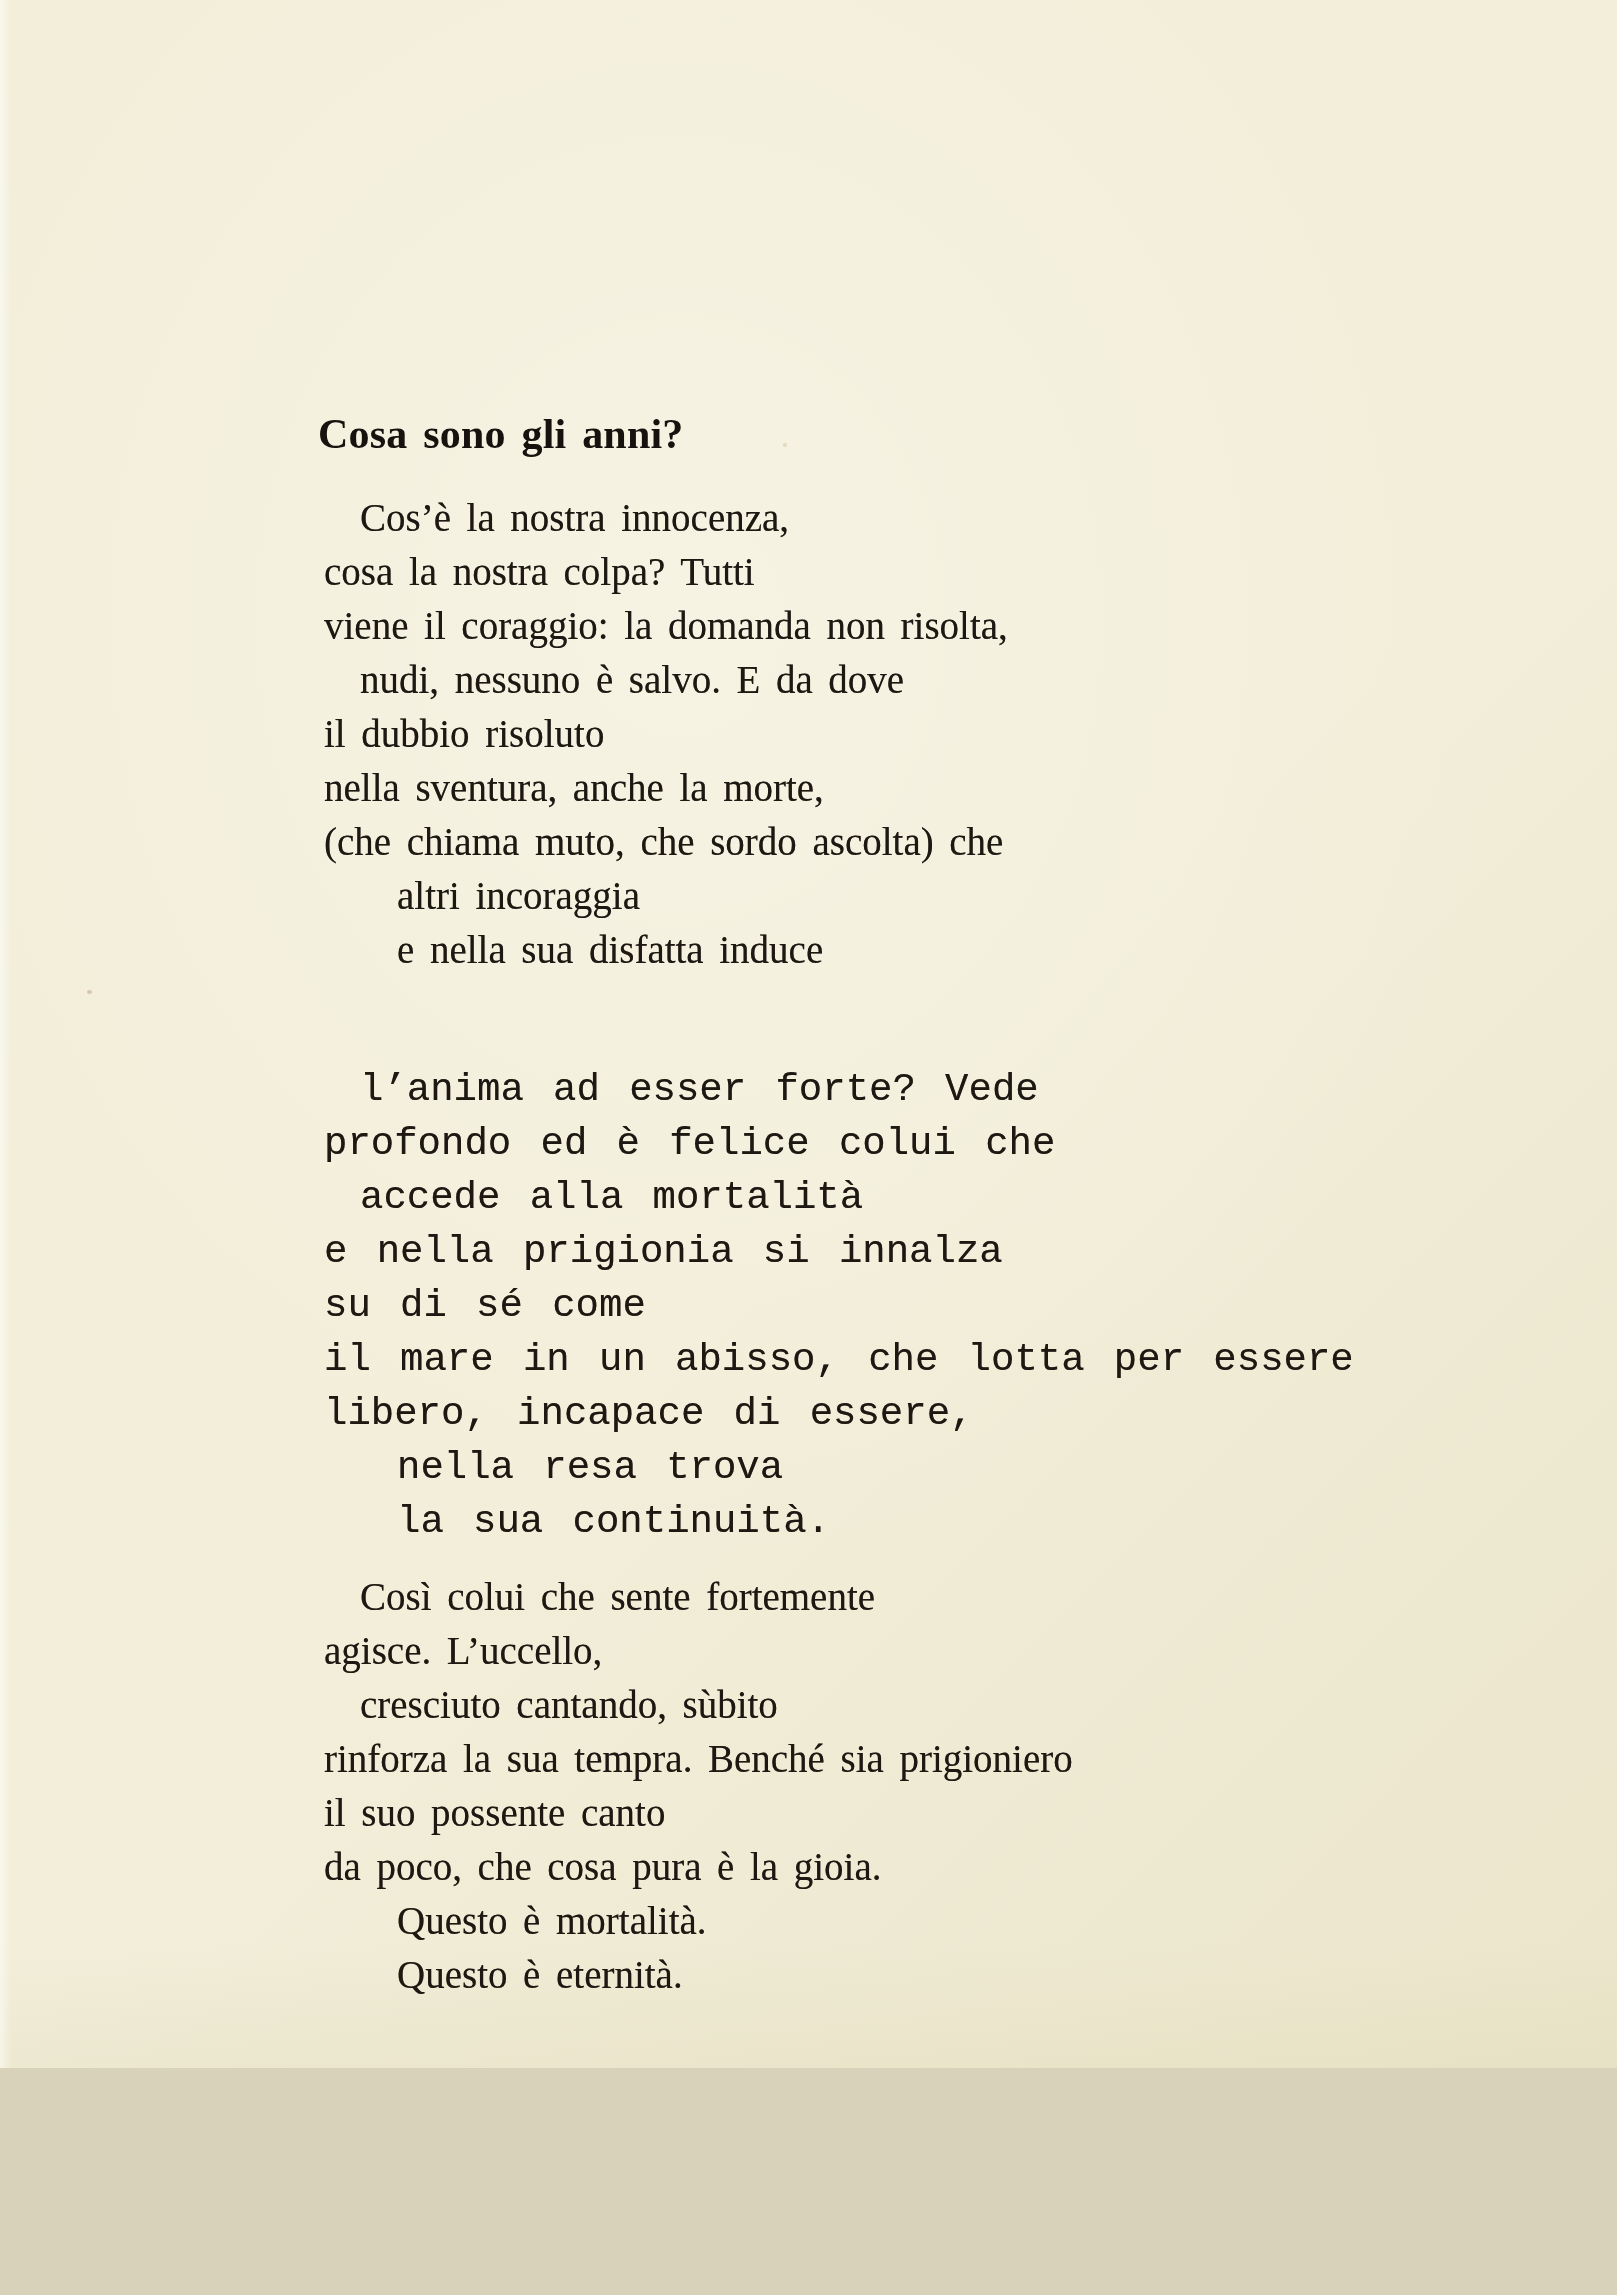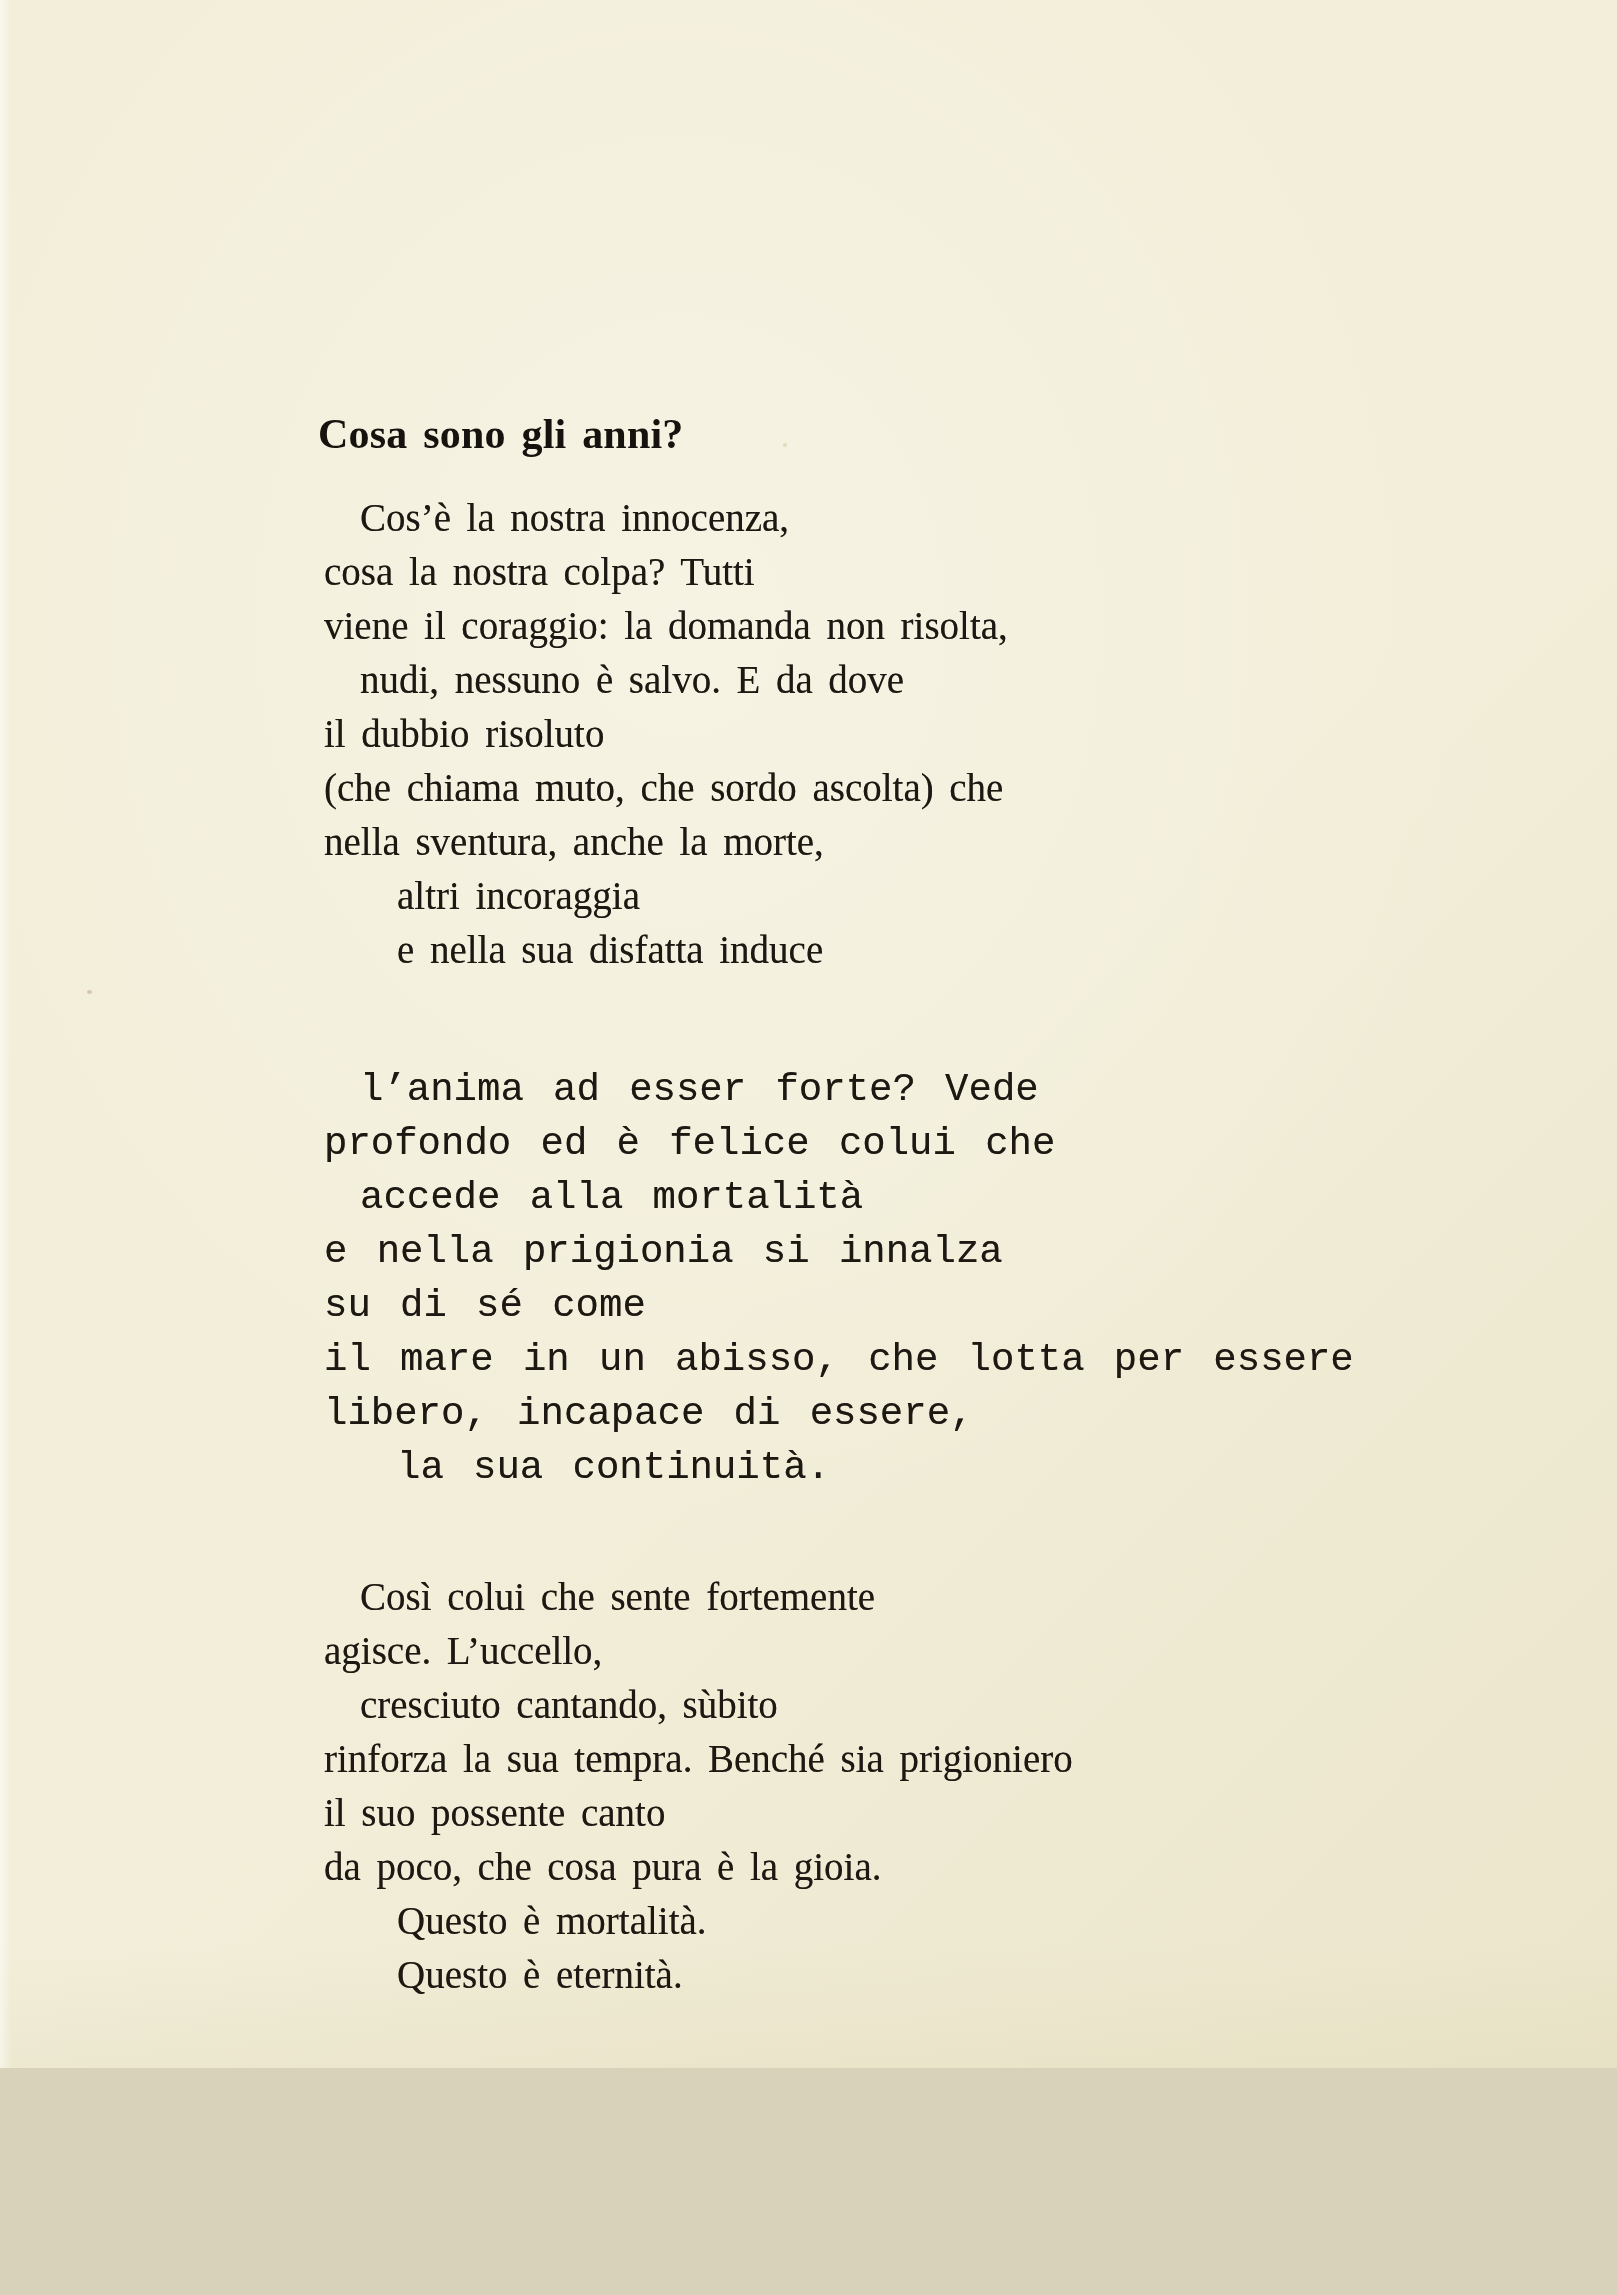--- a/index.html
+++ b/index.html
@@ -84,33 +84,34 @@
   <h1 class="page-title">Cosa sono gli anni?</h1>
 
   <div class="poem">
 
   <div class="stanza stanza-1">
         <div class="line indent-1">Cos’è la nostra innocenza,</div>
         <div class="line indent-0">cosa la nostra colpa? Tutti</div>
         <div class="line indent-0">viene il coraggio: la domanda non risolta,</div>
         <div class="line indent-1">nudi, nessuno è salvo. E da dove</div>
         <div class="line indent-0">il dubbio risoluto</div>
+        <div class="line indent-0">nella sventura, anche la morte,</div>
         <div class="line indent-0">(che chiama muto, che sordo ascolta) che</div>
-        <div class="line indent-0">nella sventura, anche la morte,</div>
         <div class="line indent-2">altri incoraggia</div>
         <div class="line indent-2">e nella sua disfatta induce</div>
       </div>
       <div class="stanza stanza-2">
         <div class="line indent-1">l’anima ad esser forte? Vede</div>
         <div class="line indent-0">profondo ed è felice colui che</div>
         <div class="line indent-1">accede alla mortalità</div>
         <div class="line indent-0">e nella prigionia si innalza</div>
         <div class="line indent-0">su di sé come</div>
         <div class="line indent-0">il mare in un abisso, che lotta per essere</div>
         <div class="line indent-0">libero, incapace di essere,</div>
+        <div class="line indent-2">nella resa trova</div>
         <div class="line indent-2">la sua continuità.</div>
       </div>
       <div class="stanza stanza-3">
         <div class="line indent-1">Così colui che sente fortemente</div>
         <div class="line indent-0">agisce. L’uccello,</div>
         <div class="line indent-1">cresciuto cantando, sùbito</div>
         <div class="line indent-0">rinforza la sua tempra. Benché sia prigioniero</div>
         <div class="line indent-0">il suo possente canto</div>
         <div class="line indent-0">da poco, che cosa pura è la gioia.</div>
         <div class="line indent-2">Questo è mortalità.</div>

